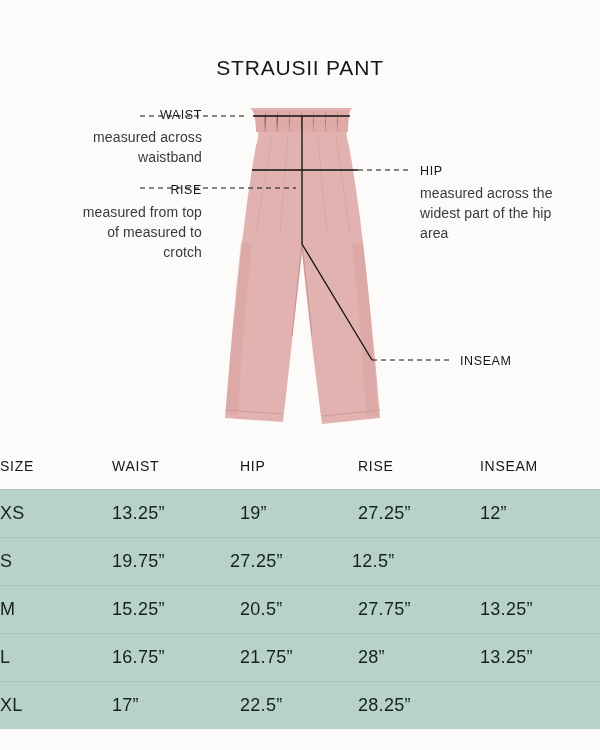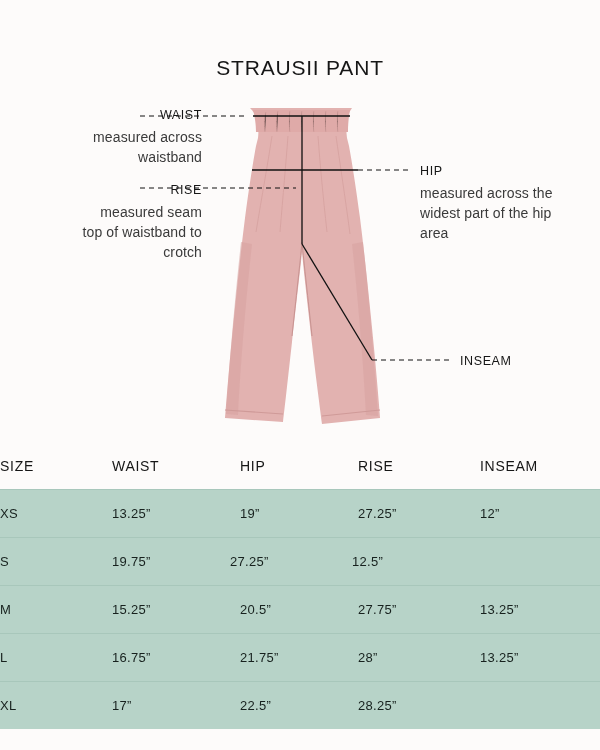--- a/index.html
+++ b/index.html
@@ -93,21 +93,21 @@
     background: #fdfbfa;
   }
   .table .row.body {
     background: #b7d3c8;
     border-top: 1px solid #a8c7bb;
   }
   .table .row.body:first-of-type {
     border-top: none;
   }
   .table .cell {
-    font-size: 13px;
+    font-size: 18px;
     letter-spacing: 0.3px;
     color: #17211e;
     box-sizing: border-box;
     padding-left: 0;
   }
   .table .row.header .cell {
     font-size: 14px;
     letter-spacing: 0.7px;
     color: #161616;
   }
@@ -204,21 +204,21 @@
       </g>
     </svg>
 
     <div class="anno right" id="anno-waist">
       <div class="lbl">WAIST</div>
       <div class="sub">measured across waistband</div>
     </div>
 
     <div class="anno right" id="anno-rise">
       <div class="lbl">RISE</div>
-      <div class="sub">measured seam top of waistband to crotch</div>
+      <div class="sub">measured from top of measured to crotch</div>
     </div>
 
     <div class="anno" id="anno-hip">
       <div class="lbl">HIP</div>
       <div class="sub">measured across the widest part of the hip area</div>
     </div>
 
     <div class="anno" id="anno-inseam">
       <div class="lbl">INSEAM</div>
     </div>

